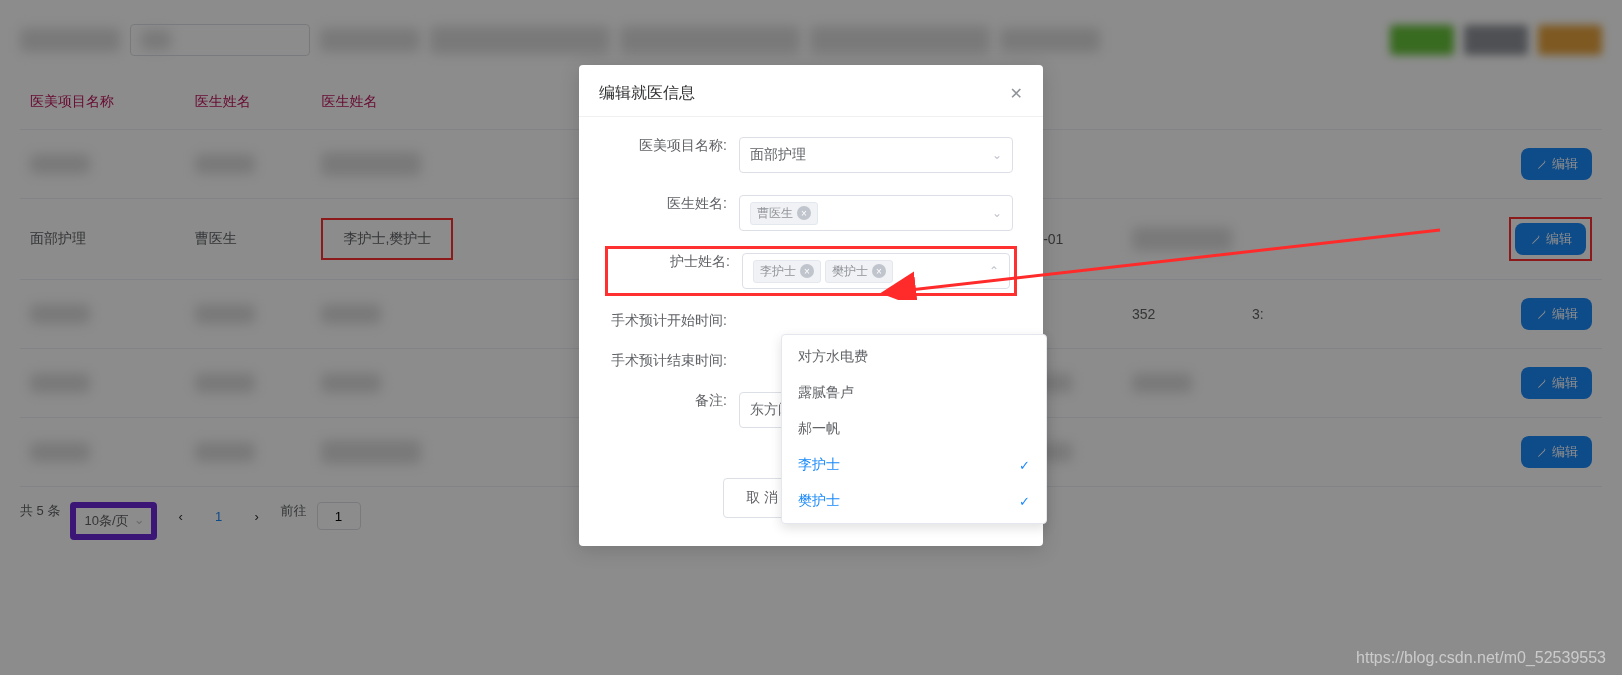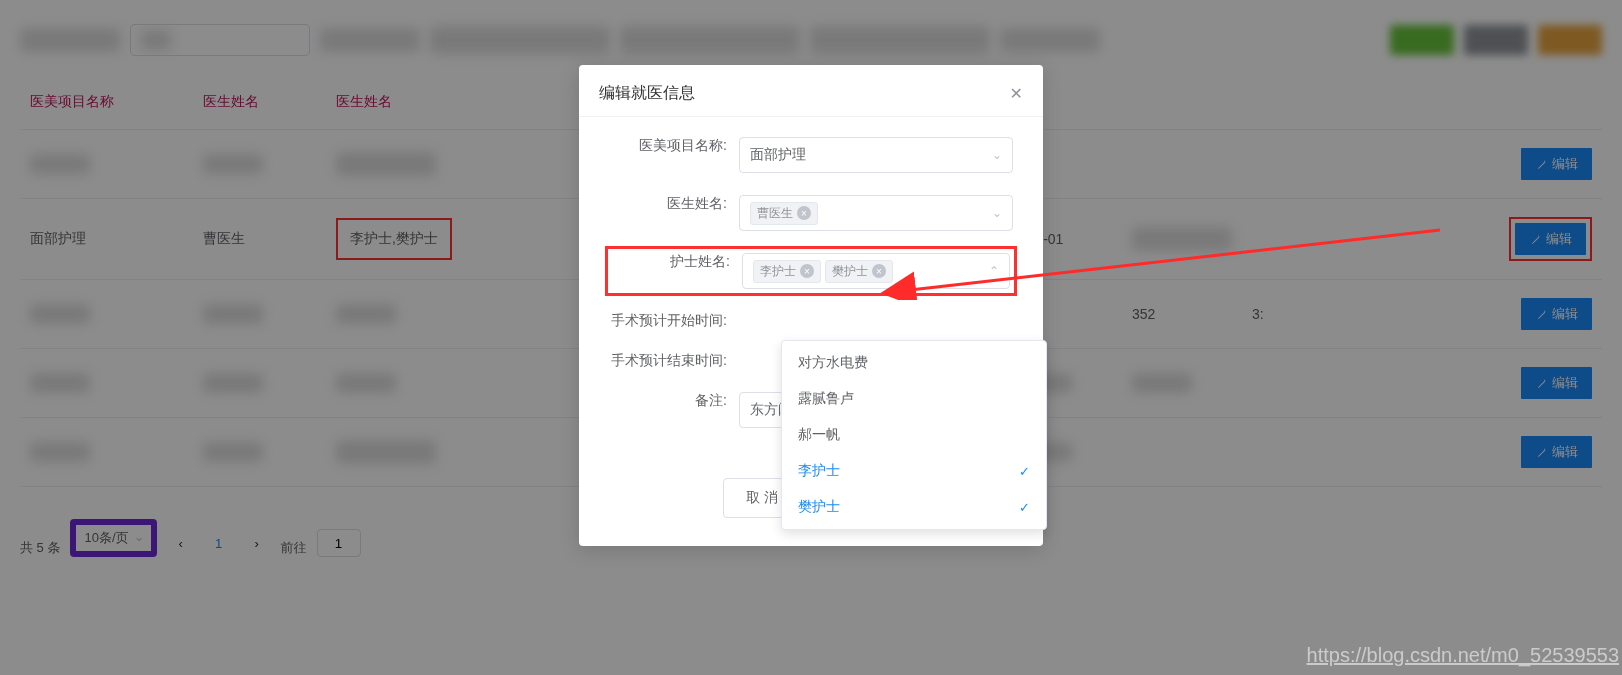--- a/index.html
+++ b/index.html
@@ -12,27 +12,27 @@
 .blur.small { width: 60px; height: 20px; }
 .blur.med { width: 100px; height: 24px; }
 .blur.wide { width: 180px; height: 28px; }
 .green-blur { background: #67c23a; width: 64px; height: 30px; border-radius: 3px; filter: blur(4px);}
 .gray-blur { background: #909399; width: 64px; height: 30px; border-radius: 3px; filter: blur(4px);}
 .orange-blur { background: #e6a23c; width: 64px; height: 30px; border-radius: 3px; filter: blur(4px);}
 
 table.bg-table { width: 100%; border-collapse: collapse; }
 .bg-table th, .bg-table td { padding: 18px 10px; text-align: left; border-bottom: 1px solid #ebeef5; font-weight: normal; color:#606266; }
 .bg-table th { color: #be185d; font-weight: 500; }
-.edit-btn { background: #1989fa; color: #fff; border: none; padding: 7px 14px; border-radius: 1px; font-size: 13px; cursor: pointer; display: inline-flex; align-items: center; gap: 4px; }
+.edit-btn { background: #1989fa; color: #fff; border: none; padding: 7px 14px; border-radius: 8px; font-size: 13px; cursor: pointer; display: inline-flex; align-items: center; gap: 4px; }
 .edit-btn svg { width: 13px; height: 13px; }
 
 .highlight-cell { border: 2px solid #ff3030; }
 .highlight-btn-wrap { border: 2px solid #ff3030; padding: 4px; display: inline-block; }
 
-.pagination { display: flex; align-items: flex-end; gap: 10px; margin-top: 32px; font-size: 13px; color: #606266;}
+.pagination { display: flex; align-items: flex-start; gap: 10px; margin-top: 15px; font-size: 13px; color: #606266;}
 .page-select { border: 6px solid #6d28d9; border-radius: 4px; padding: 4px 22px 4px 8px; position: relative; background:#fff;}
 .page-nav { width: 28px; height: 28px; display: flex; align-items: center; justify-content: center; cursor: pointer; color: #303133;}
 .page-num { color: #1989fa; }
 .page-input { border: 1px solid #dcdfe6; border-radius: 4px; width: 44px; height: 28px; text-align: center; }
 
 
 .overlay { position: absolute; inset: 0; background: rgba(0,0,0,0.45); display: flex; align-items: flex-start; justify-content: center; padding-top: 65px;}
 
 .dialog { background: #fff; border-radius: 4px; width: 464px; box-shadow: 0 4px 20px rgba(0,0,0,.15); position:relative; }
 .dialog-header { padding: 18px 20px 12px; border-bottom: 1px solid #f0f0f0; display:flex; justify-content: space-between; align-items:center; }
@@ -46,32 +46,32 @@
 
 .select { border: 1px solid #dcdfe6; border-radius: 4px; height: 36px; display: flex; align-items: center; padding: 0 30px 0 10px; position: relative; background:#fff; }
 .select .arrow { position: absolute; right: 10px; color: #c0c4cc; font-size: 12px;}
 .tag { background: #f0f2f5; border: 1px solid #e4e7ed; border-radius: 3px; padding: 2px 6px; font-size: 12px; color: #909399; display: inline-flex; align-items: center; gap: 4px; margin-right: 4px;}
 .tag .x { background: #c0c4cc; color: #fff; width: 14px; height: 14px; border-radius: 50%; display: inline-flex; align-items: center; justify-content: center; font-size: 10px; cursor:pointer;}
 
 .nurse-highlight { border: 3px solid #ff3030; padding: 4px; margin: -7px -4px 16px; }
 
 .input { border: 1px solid #dcdfe6; border-radius: 4px; height: 36px; width: 100%; padding: 0 10px; font-size: 14px; color:#606266;}
 
-.dropdown { position: absolute; background: #fff; border: 1px solid #e4e7ed; border-radius: 4px; box-shadow: 0 4px 12px rgba(0,0,0,.12); width: 266px; left: 202px; top: 275px; z-index: 10; padding: 4px 0;}
+.dropdown { position: absolute; background: #fff; border: 1px solid #e4e7ed; border-radius: 4px; box-shadow: 0 4px 12px rgba(0,0,0,.12); width: 266px; left: 202px; top: 269px; z-index: 10; padding: 4px 0;}
 .dd-item { padding: 9px 16px; cursor: pointer; display:flex; justify-content: space-between; align-items:center; color:#606266;}
 .dd-item.selected { color: #1989fa; }
 .check { color: #1989fa; font-size: 13px;}
 
 .dialog-footer { padding: 14px 20px 24px; text-align: center; border-top: 0; }
 .btn { border-radius: 4px; padding: 10px 22px; font-size: 14px; cursor: pointer; margin: 0 4px; }
 .btn-default { background: #fff; border: 1px solid #dcdfe6; color: #606266; }
 .btn-primary { background: #1989fa; border: 5px solid #c4b5fd; color: #fff; }
 
 .arrow-annotation { position: absolute; top: 220px; left: 880px; width: 580px; height: 80px; pointer-events:none; z-index:20;}
-.watermark { position: absolute; bottom: 8px; right: 3px; color: rgba(255,255,255,.55); font-size: 20px; z-index: 30; font-family: Arial, sans-serif; text-decoration: underline;}
+.watermark { position: absolute; bottom: 8px; right: 16px; color: rgba(255,255,255,.55); font-size: 16px; z-index: 30; font-family: Arial, sans-serif;}
 </style>
 </head>
 <body>
 
 <div class="page">
   <div class="top-bar">
     <div class="blur med"></div>
     <div class="blur wide" style="border:1px solid #dcdfe6; background:#fff; filter:none; height:32px; display:flex; align-items:center; padding:0 10px;">
         <span class="blur small" style="width:30px"></span>
       </div>
@@ -125,21 +125,21 @@
         <td style="text-align:right;"><button class="edit-btn">
               <svg viewBox="0 0 1024 1024" fill="currentColor">
                 <path d="M862 402l-54-54L302 854H248v-54l506-506 54 54 54 54zM764 196l64 64-48 48-64-64 48-48z"></path>
               </svg>
               <span>编辑</span>
             </button></td>
       </tr>
       <tr>
         <td>面部护理</td>
         <td>曹医生</td>
-        <td><div class="highlight-cell" style="padding:10px 12px; display:inline-block;"><span>李护士,樊护士</span></div></td>
+        <td><div class="highlight-cell" style="padding:10px 20px; display:inline-block;"><span>李护士,樊护士</span></div></td>
         <td></td>
           <td></td>
           <td></td>
         <td><span>3:</span></td>
         <td><span>1970-01</span></td>
         <td>
             <div class="blur med"></div>
           </td>
           <td></td>
           <td></td>

